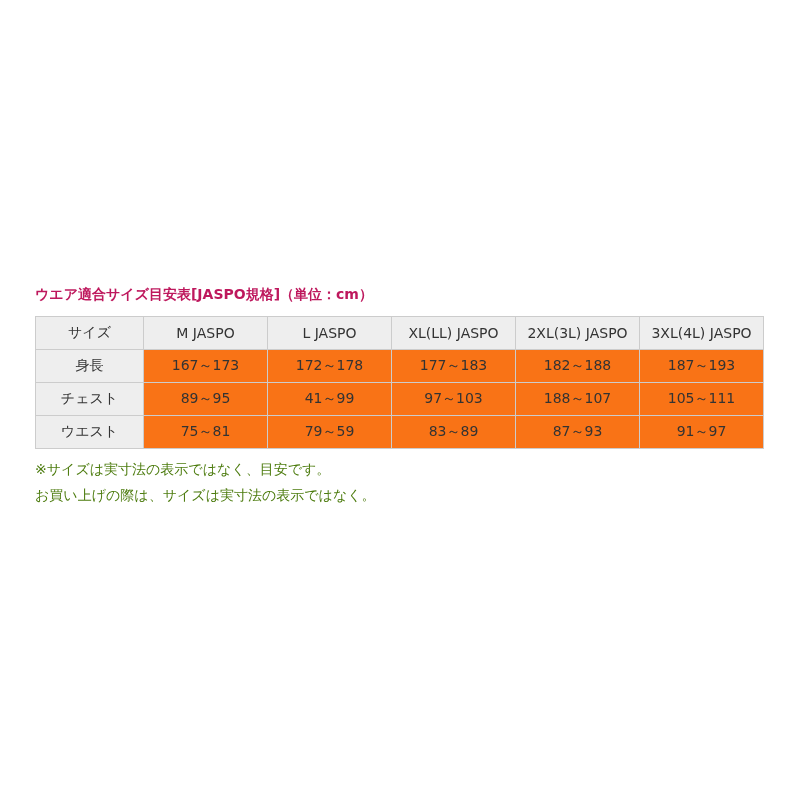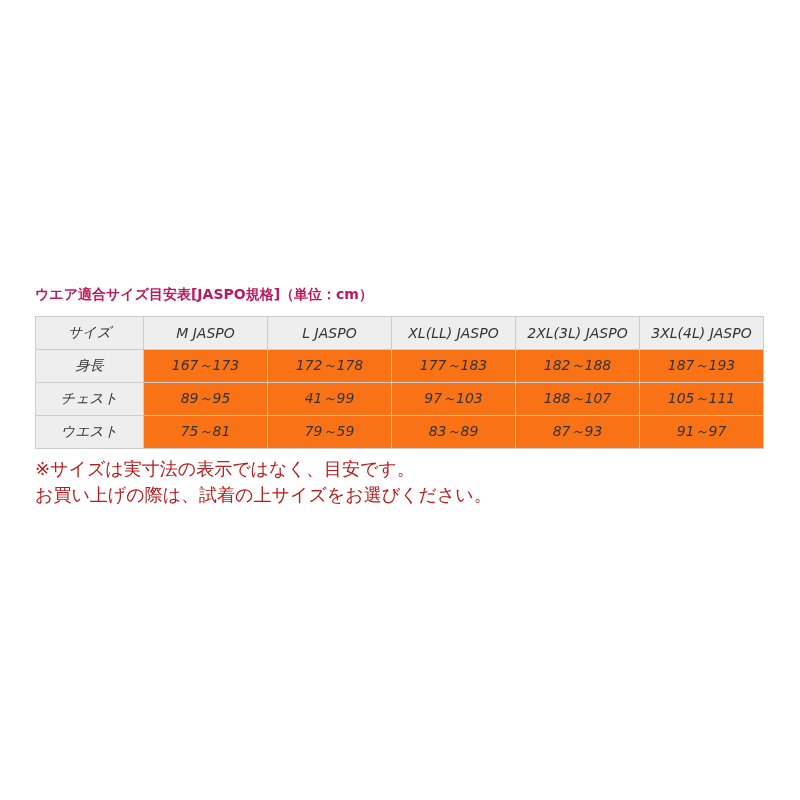--- a/index.html
+++ b/index.html
@@ -25,42 +25,41 @@
     font-size: 14px;
     font-weight: bold;
     color: #be185d;
     line-height: 16px;
     margin: 0 0 14px 0;
   }
   table.size-table {
     width: 100%;
     border-collapse: collapse;
     table-layout: fixed;
-    font-style: italic;
   }
   table.size-table th,
   table.size-table td {
     border: 1px solid #cccccc;
     height: 32px;
     padding: 0;
     text-align: center;
     vertical-align: middle;
     font-size: 14px;
     font-weight: normal;
     color: #333333;
   }
   table.size-table th {
     background: #eeeeee;
   }
   table.size-table td {
     background: #f97316;
   }
   .note {
-    font-size: 18px;
-    color: #b91c1c;
+    font-size: 14px;
+    color: #4d7c0f;
     line-height: 14px;
     margin: 0;
   }
   .note.first { margin-top: 13px; }
   .note + .note { margin-top: 12px; }
 </style>
 </head>
 <body>
 
 <div class="page">
@@ -109,16 +108,16 @@
           <td>75～81</td>
           <td>79～59</td>
           <td>83～89</td>
           <td>87～93</td>
           <td>91～97</td>
         </tr>
       </tbody>
     </table>
 
     <p class="note first">※サイズは実寸法の表示ではなく、目安です。</p>
-    <p class="note">お買い上げの際は、試着の上サイズをお選びください。</p>
+    <p class="note">お買い上げの際は、サイズは実寸法の表示ではなく。</p>
 
   </div>
 </div>
 
 </body></html>

